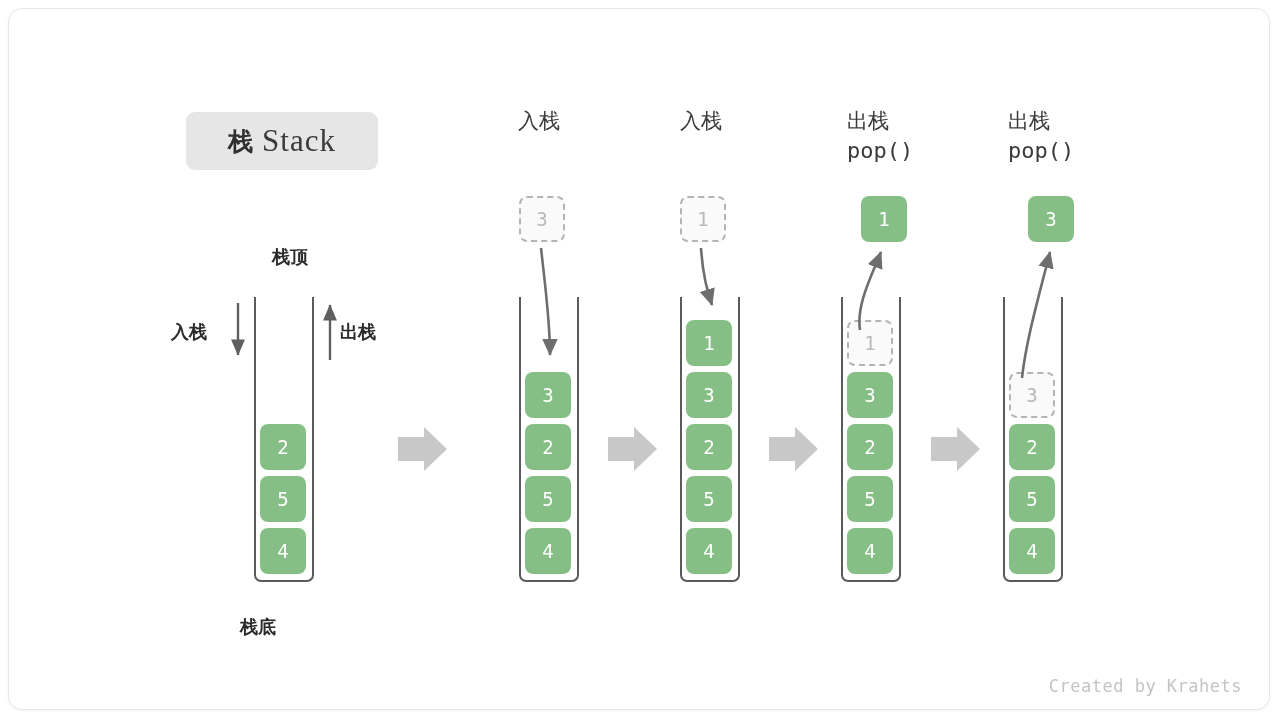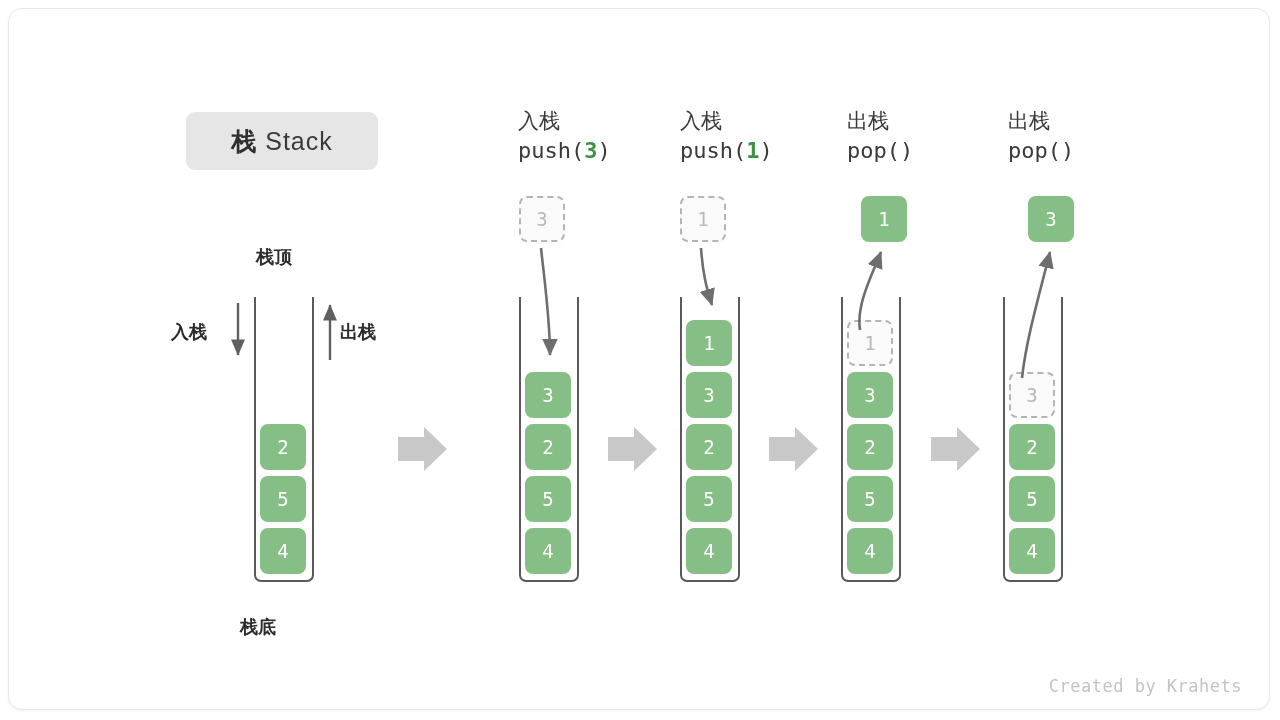--- a/index.html
+++ b/index.html
@@ -46,22 +46,22 @@
     gap: 2px;
   }
   .title-cjk {
     font-family: "DejaVu Sans", sans-serif;
     font-weight: bold;
     font-size: 25px;
     color: #2f2f2f;
     letter-spacing: 0px;
   }
   .title-latin {
-    font-family: Liberation Sans, sans-serif;
-    font-size: 25px;
+    font-family: Liberation Serif, serif;
+    font-size: 31px;
     color: #3a3a3a;
     letter-spacing: 1px;
     padding-left: 7px;
   }
 
   
   .lbl-cjk-bold {
     position: absolute;
     font-family: "DejaVu Sans", sans-serif;
     font-weight: bold;
@@ -151,44 +151,42 @@
 <body>
 
 <div id="canvas">
   <div class="card"></div>
 
   <div class="title-badge">
     <span class="title-cjk">栈</span>
     <span class="title-latin">Stack</span>
   </div>
 
-  <div class="lbl-cjk-bold" style="left:256px; top:245px;">栈顶</div>
+  <div class="lbl-cjk-bold" style="left:272px; top:245px;">栈顶</div>
   <div class="lbl-cjk-bold" style="left:240px; top:615px;">栈底</div>
   <div class="lbl-cjk-bold" style="left:171px; top:320px;">入栈</div>
   <div class="lbl-cjk-bold" style="left:340px; top:320px;">出栈</div>
 
   <div class="stack-box" style="left:254px; top:297px; width:60px; height:285px;"></div>
   <div class="cell" style="left:260px; top:424px;">2</div>
   <div class="cell" style="left:260px; top:476px;">5</div>
   <div class="cell" style="left:260px; top:528px;">4</div>
 
   <div class="col-head" style="left:518px; top:108px;">
     <div class="line1">入栈</div>
-    <div class="line2"><span>push(</span><span class="arg">3</span><span>)</span></div>
   </div>
   <div class="cell ghost" style="left:519px; top:196px;">3</div>
   <div class="stack-box" style="left:519px; top:297px; width:60px; height:285px;"></div>
   <div class="cell" style="left:525px; top:372px;">3</div>
   <div class="cell" style="left:525px; top:424px;">2</div>
   <div class="cell" style="left:525px; top:476px;">5</div>
   <div class="cell" style="left:525px; top:528px;">4</div>
 
   <div class="col-head" style="left:680px; top:108px;">
     <div class="line1">入栈</div>
-    <div class="line2"><span>push(</span><span class="arg">1</span><span>)</span></div>
   </div>
   <div class="cell ghost" style="left:680px; top:196px;">1</div>
   <div class="stack-box" style="left:680px; top:297px; width:60px; height:285px;"></div>
   <div class="cell" style="left:686px; top:320px;">1</div>
   <div class="cell" style="left:686px; top:372px;">3</div>
   <div class="cell" style="left:686px; top:424px;">2</div>
   <div class="cell" style="left:686px; top:476px;">5</div>
   <div class="cell" style="left:686px; top:528px;">4</div>
 
   <div class="col-head" style="left:847px; top:108px;">

